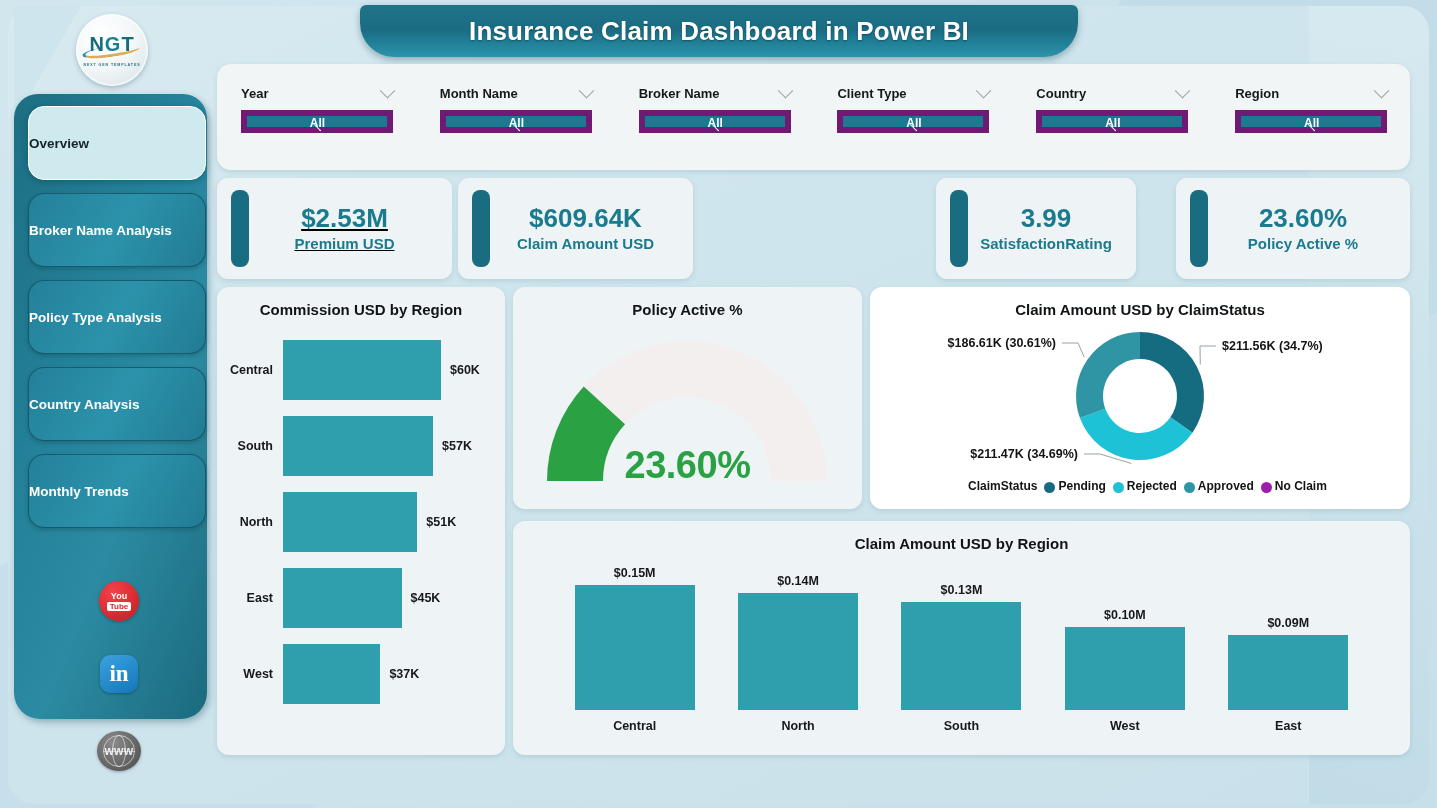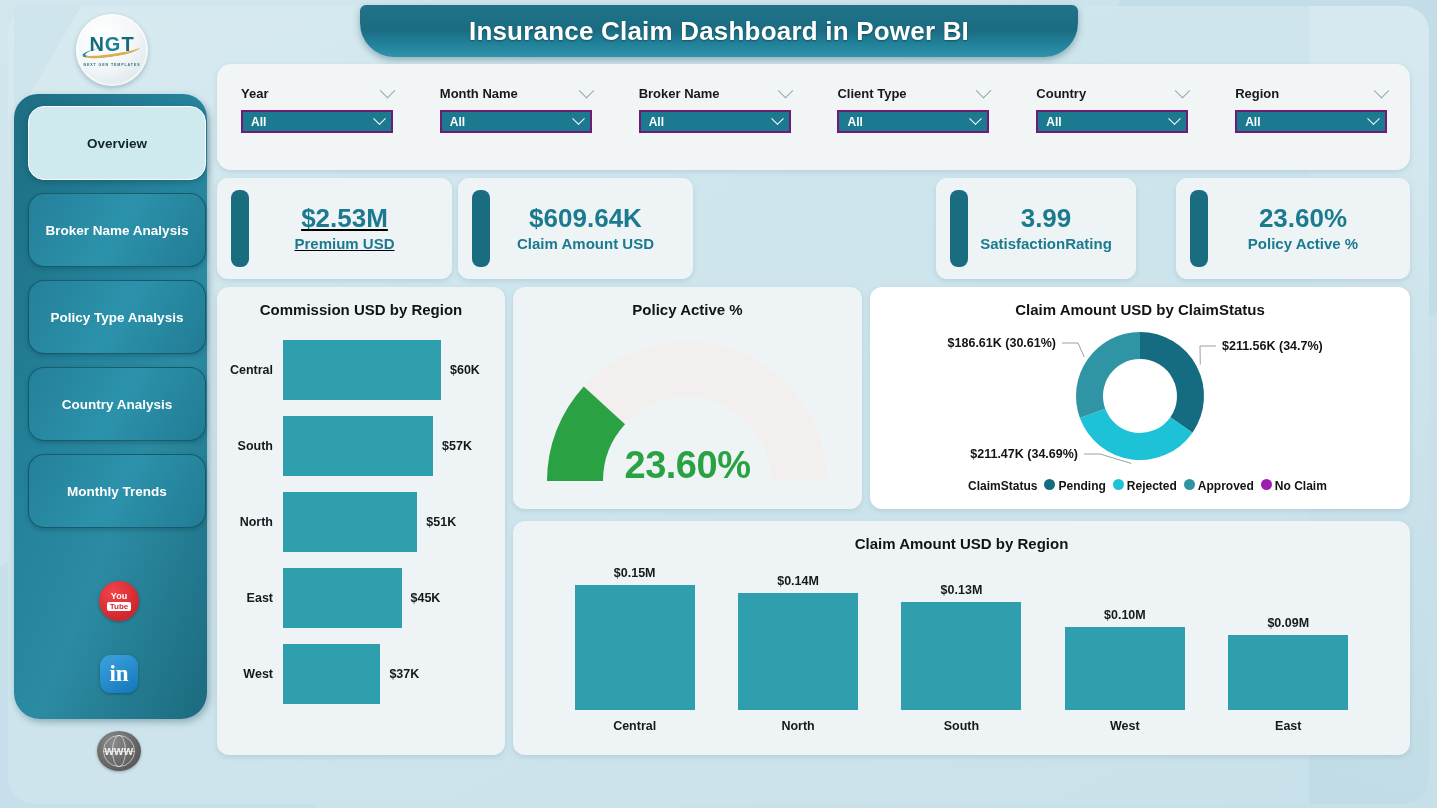--- a/index.html
+++ b/index.html
@@ -78,21 +78,21 @@
   }
   #logo .tag {
     font-size: 3.6px; letter-spacing: .9px;
     color: #2c6e7e; margin-top: 9px; font-weight: bold;
   }
 
   .nav-item {
     position: absolute;
     left: 14px; width: 178px; height: 74px;
     border-radius: 16px;
-    display: flex; align-items: center; justify-content: center;
+    display: flex; align-items: center; justify-content: flex-start;
     font-size: 13.5px; font-weight: bold;
     color: #ffffff;
     background: linear-gradient(120deg, #24809a 0%, #2c92ab 50%, #217c94 100%);
     border: 1px solid rgba(10,55,68,.55);
     box-shadow: 0 2px 4px rgba(12,52,64,.30);
     cursor: pointer;
     text-align: center;
   }
   .nav-item.active {
     background: #cfeaee;
@@ -183,25 +183,26 @@
   .chev {
     width: 11px; height: 11px;
     border-right: 1.7px solid #9aa3a8;
     border-bottom: 1.7px solid #9aa3a8;
     transform: rotate(45deg) translate(-2px,-2px);
   }
   .slicer-select {
     margin-top: 9px;
     width: 152px; height: 23px;
     background: #1b7990;
-    border: 2px solid #701a75;
+    border: 6px solid #701a75;
     display: flex; align-items: center;
     justify-content: space-between;
     padding: 0 7px 0 8px;
     cursor: pointer;
+    flex-direction: column;
   }
   .slicer-value { color: #ffffff; font-size: 12px; font-weight: bold; }
   .chev-w {
     width: 9px; height: 9px;
     border-right: 1.8px solid #ffffff;
     border-bottom: 1.8px solid #ffffff;
     transform: rotate(45deg) translate(-2px,-2px);
   }
 
   
@@ -278,21 +279,21 @@
 
   
   #donut-panel { left: 870px; top: 287px; width: 540px; height: 222px; background: #ffffff; }
   #donut-wrap { position: relative; width: 100%; height: 160px; }
   #donut-legend {
     display: flex; align-items: center; justify-content: center;
     gap: 7px; font-size: 12px; font-weight: bold; color: #121416;
     margin-top: 1px;
     padding-left: 15px;
   }
-  #donut-legend .lg { display: flex; align-items: flex-start; gap: 3px; }
+  #donut-legend .lg { display: flex; align-items: flex-end; gap: 3px; }
   .dot { width: 11px; height: 11px; border-radius: 50%; }
 
   
   #region-panel { left: 513px; top: 521px; width: 897px; height: 234px; }
   #region-cols {
     display: flex; align-items: flex-end;
     justify-content: space-around;
     height: 152px; padding: 0 40px;
     margin-top: 6px;
   }

